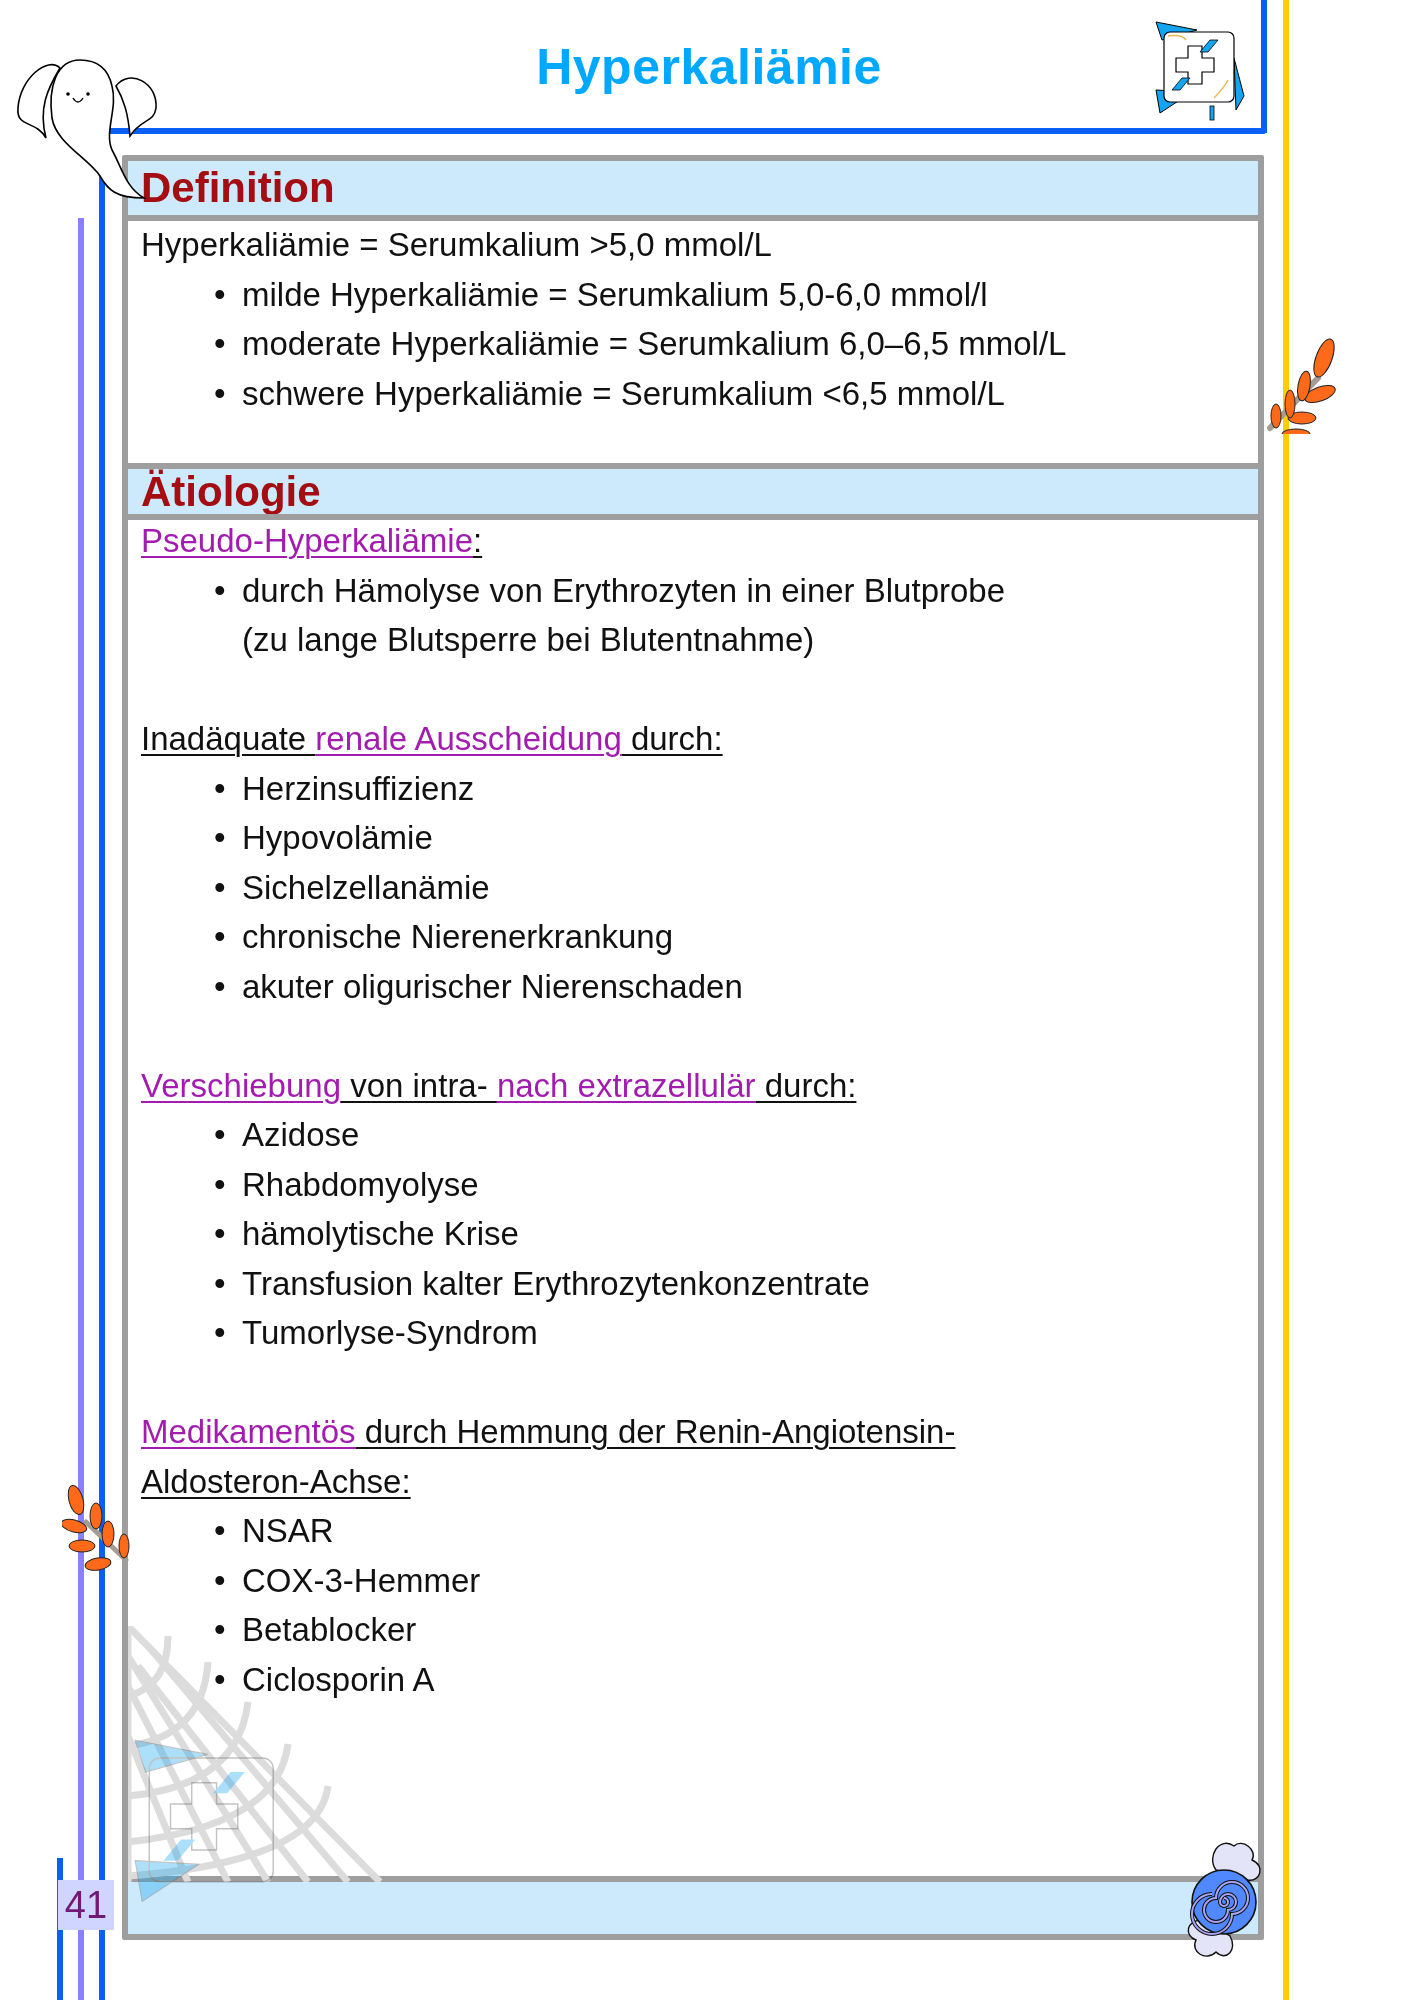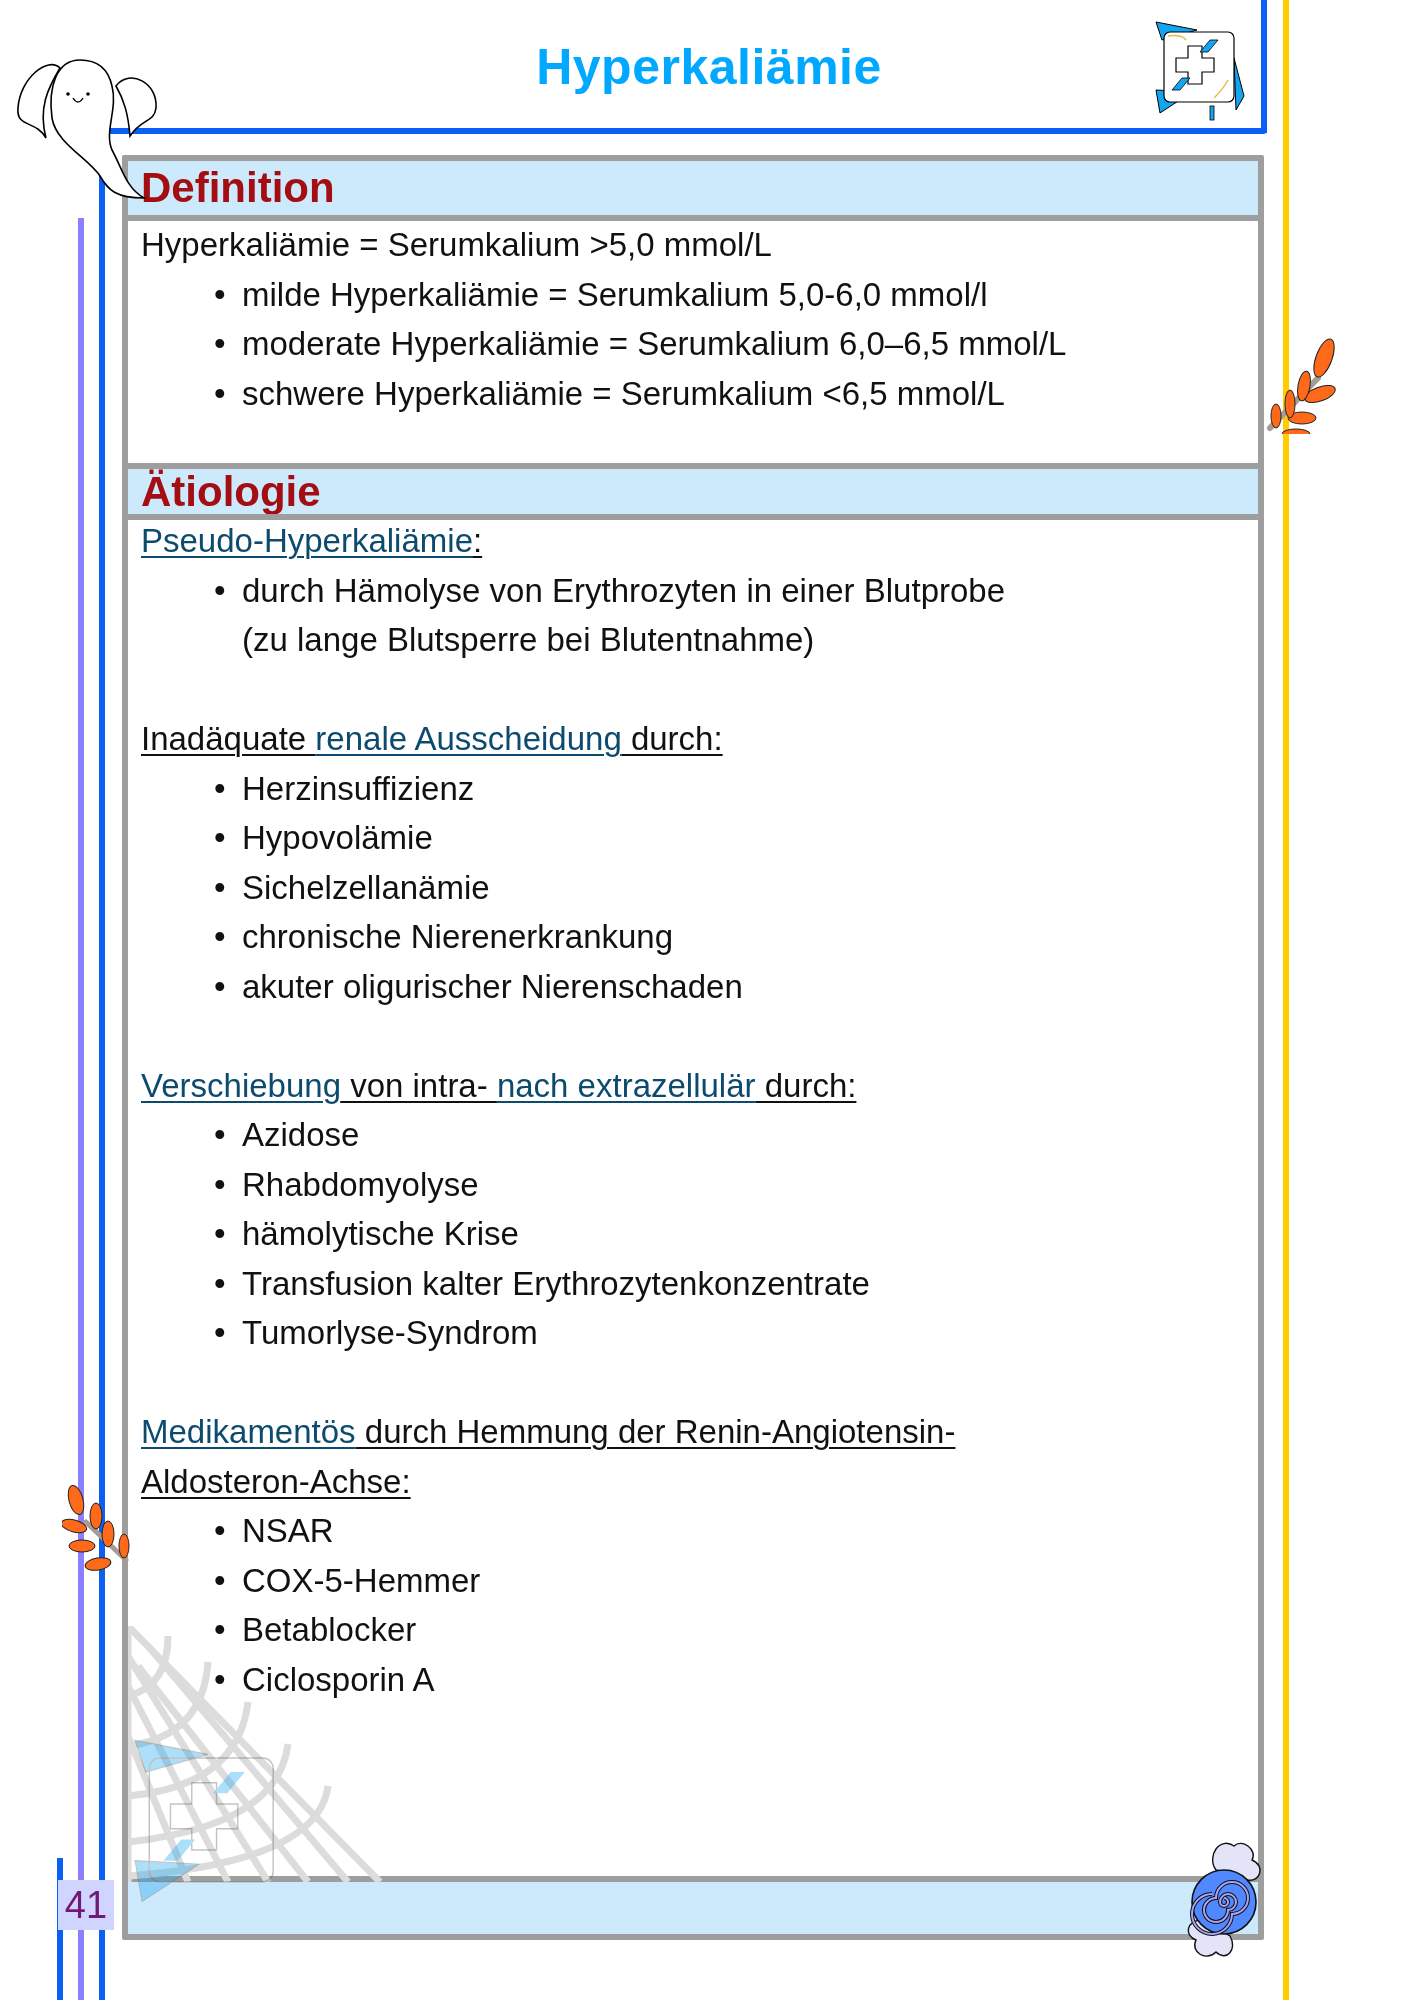--- a/index.html
+++ b/index.html
@@ -28,21 +28,21 @@
     .footer-bar { position: absolute; left: 128px; top: 1882px; width: 1130px; height: 52px; background: #cdeafc; }
 
     .content { position: absolute; left: 141px; width: 1100px; font-size: 33px; line-height: 49.5px; }
     .c-def { top: 220px; }
     .c-aet { top: 516px; }
     .row { height: 49.5px; white-space: nowrap; }
     .bullet { padding-left: 73px; }
     .bullet::before { content: "\2022"; display: inline-block; width: 28px; }
     .cont { padding-left: 101px; }
     .blank { height: 49.5px; }
-    .link { color: #0c4a6e; text-decoration: underline; text-decoration-thickness: 2px; text-underline-offset: 4px; }
+    .link { color: #a21caf; text-decoration: underline; text-decoration-thickness: 2px; text-underline-offset: 4px; }
     .ul { text-decoration: underline; text-decoration-thickness: 2px; text-underline-offset: 4px; }
 
     .page-num { position: absolute; left: 58px; top: 1880px; width: 56px; height: 50px; background: #cfd5ff;
                 font-size: 38px; line-height: 50px; text-align: center; color: #701a75; }
 
     .deco { position: absolute; }
   </style>
 </head>
 <body>
 
@@ -99,21 +99,21 @@
   <div class="row bullet">Tumorlyse-Syndrom</div>
   <div class="blank"></div>
 
   <div class="row">
     <span class="link">Medikamentös</span><span class="ul" style="white-space:pre"> durch Hemmung der Renin-Angiotensin-</span>
   </div>
   <div class="row">
     <span class="ul">Aldosteron-Achse:</span>
   </div>
   <div class="row bullet">NSAR</div>
-  <div class="row bullet">COX-5-Hemmer</div>
+  <div class="row bullet">COX-3-Hemmer</div>
   <div class="row bullet">Betablocker</div>
   <div class="row bullet">Ciclosporin A</div>
 </div>
 
 <div class="page-num">41</div>
 
 <svg class="deco" style="left:8px;top:28px" width="150" height="180" viewBox="0 0 150 180">
   <path d="M52 40 C40 28 12 50 10 80 C8 100 28 92 38 110 C30 80 40 60 52 40 Z" fill="#fff" stroke="#000" stroke-width="1.6"></path>
   <path d="M108 58 C122 40 150 55 148 80 C146 95 134 90 122 108 C120 85 116 72 108 58 Z" fill="#fff" stroke="#000" stroke-width="1.6"></path>
   <path d="M72 32 C48 32 40 60 44 90 C48 115 80 130 92 148 C100 162 108 170 136 170 C118 160 114 140 104 122 C96 104 110 80 104 58 C100 40 88 32 72 32 Z" fill="#fff" stroke="#000" stroke-width="1.6"></path>

